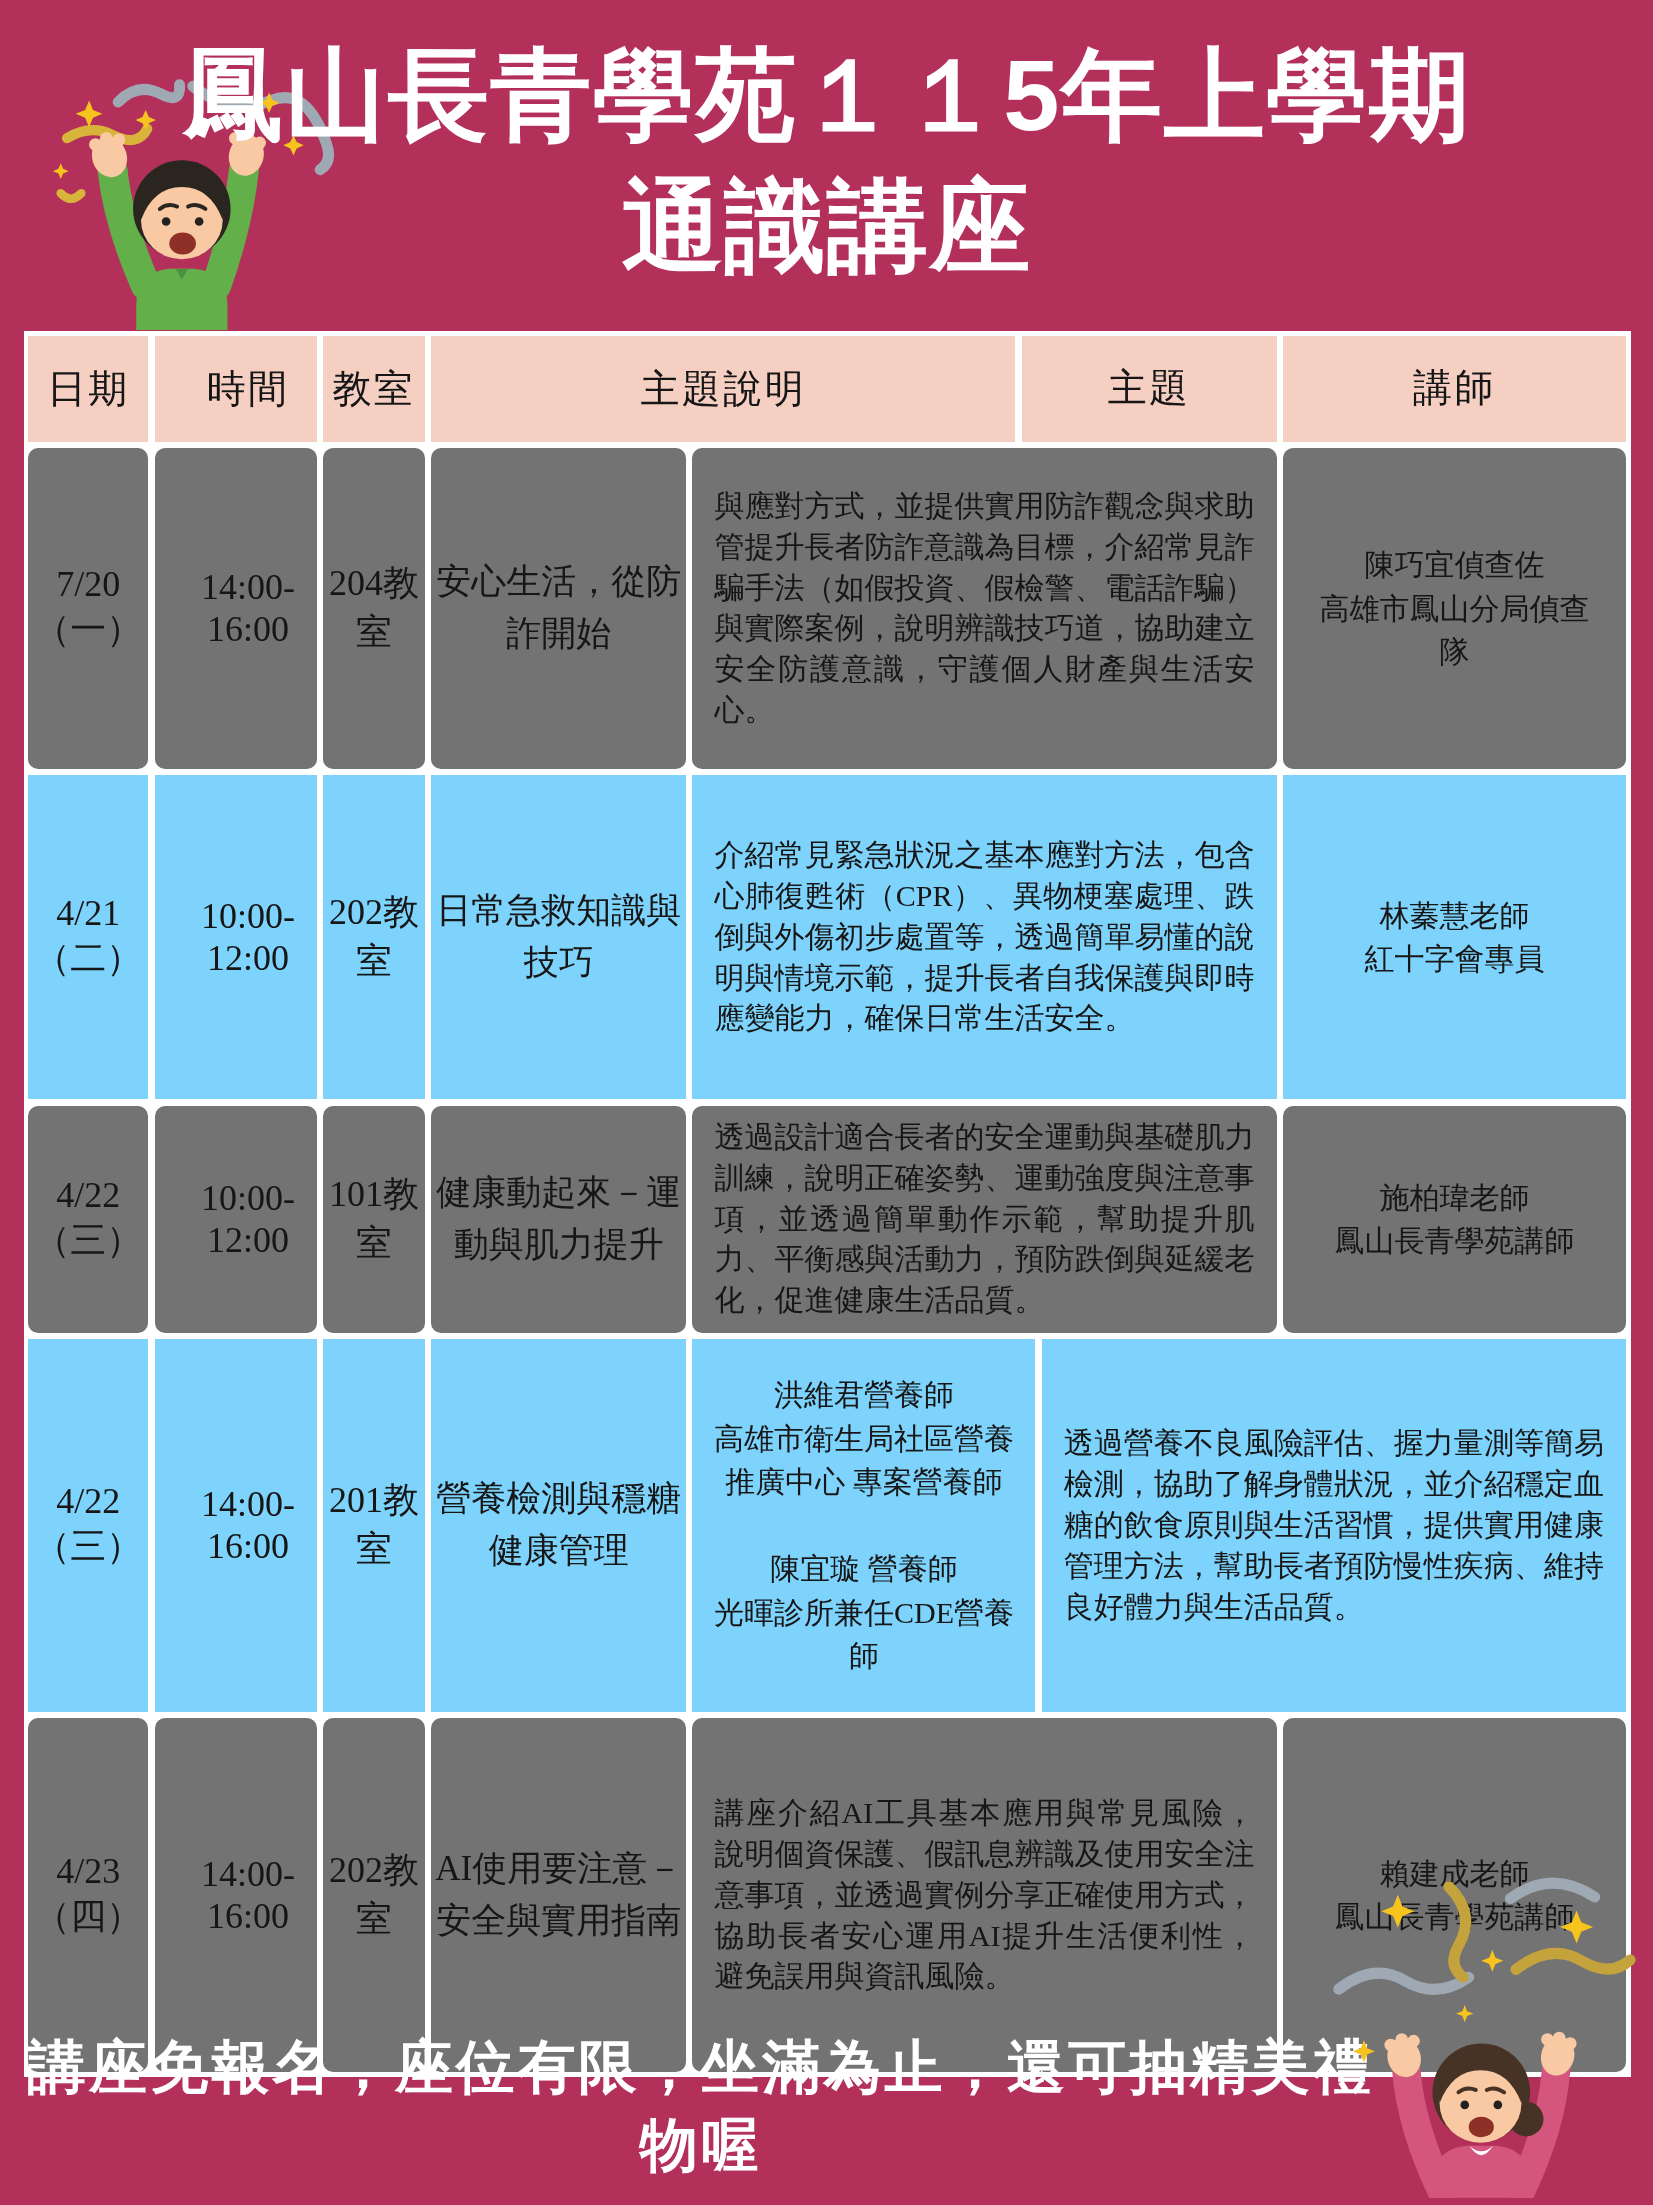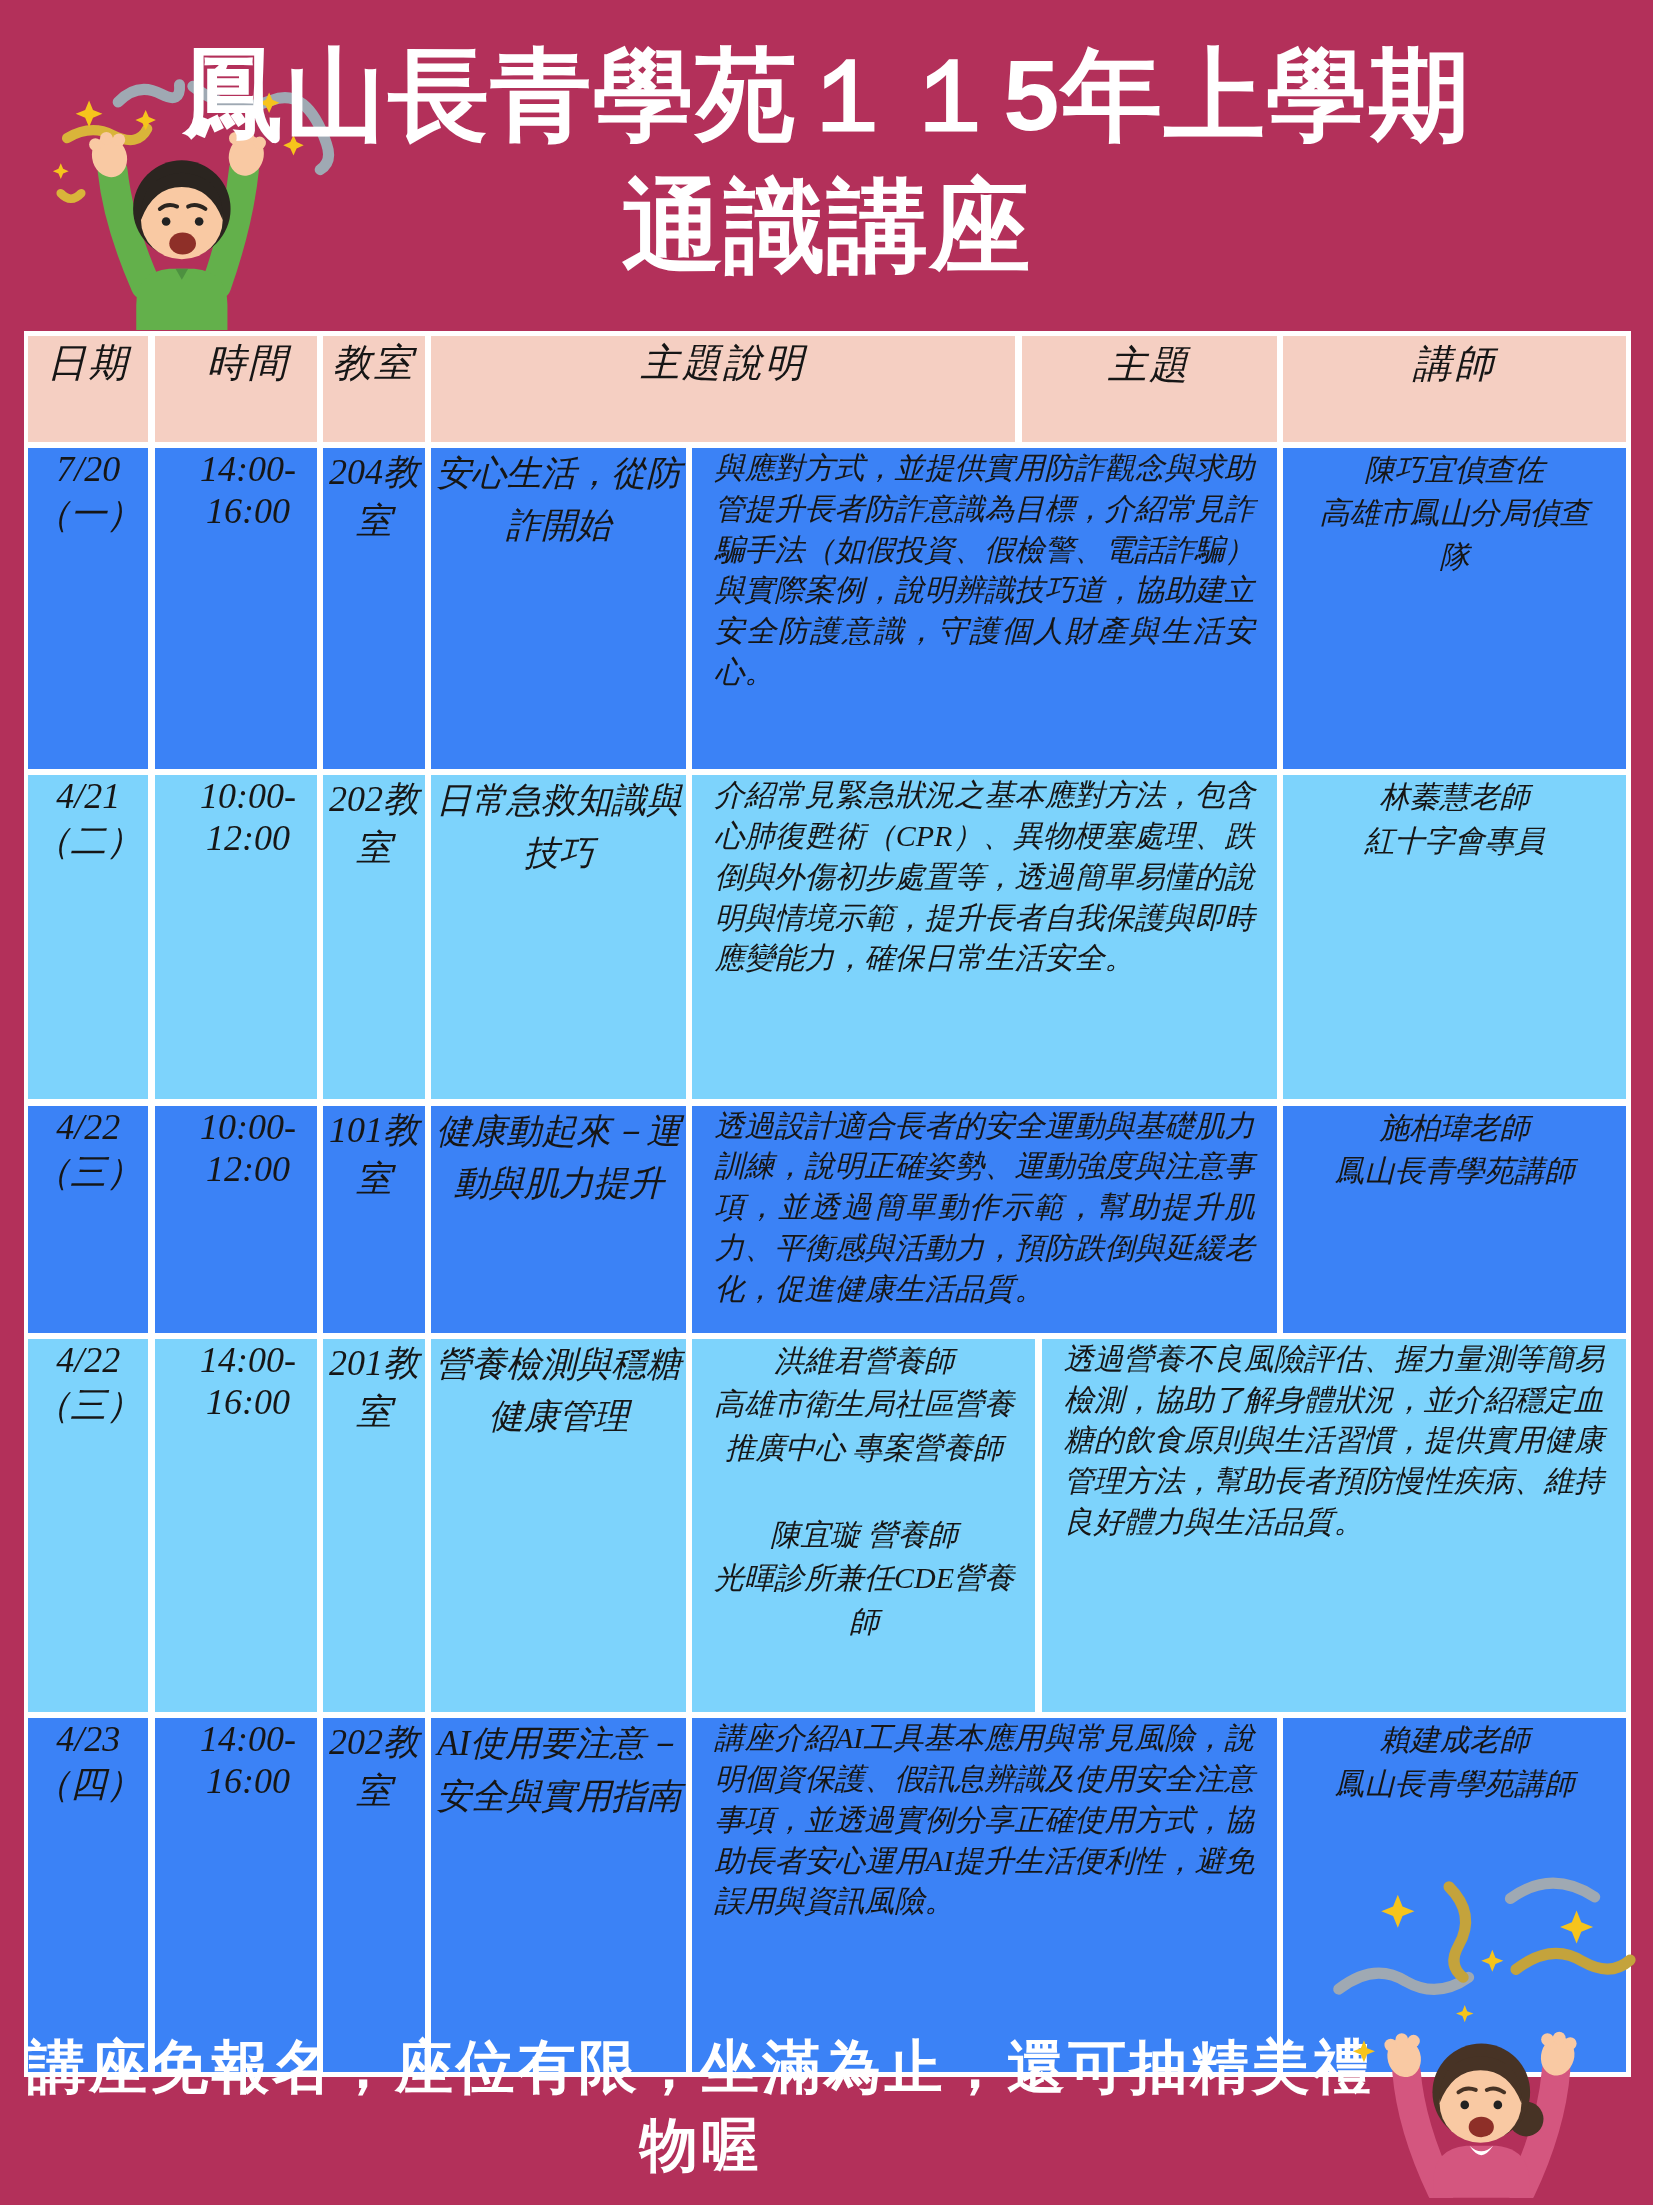--- a/index.html
+++ b/index.html
@@ -28,26 +28,26 @@
     display:flex;flex-direction:column;gap:6.3px;z-index:3;
   }
   .t-row{display:flex;gap:6.3px;}
   .t-row.header{height:106px;}
   .t-row.r0{height:321px;}
   .t-row.r1{height:324px;}
   .t-row.r2{height:227px;}
   .t-row.r3{height:373px;}
   .t-row.r4{height:354px;}
   .cell{
-    display:flex;align-items:flex-start;justify-content:center;
+    display:flex;align-items:center;justify-content:center;
     text-align:center;color:#161616;
     font-family:"Liberation Serif","DejaVu Serif",serif;
-    white-space:pre-line;box-sizing:border-box;font-style:italic;
-  }
-  .row-light .cell{background:#3b82f6;}
+    white-space:pre-line;box-sizing:border-box;
+  }
+  .row-light .cell{background:#737373;border-radius:10px;}
   .row-dark .cell{background:#7dd3fc;}
   .header .cell{background:#f5cfc2;font-size:39px;letter-spacing:2.4px;}
   .c-date{flex:0 0 120px;font-size:36px;}
   .c-time{flex:0 0 162px;font-size:36px;padding-left:25px;}
   .c-room{flex:0 0 102px;font-size:36px;}
   .c-topic{flex:0 0 255px;font-size:35px;line-height:1.5;}
   .c-desc{flex:1 1 auto;font-size:30px;line-height:1.36;padding:0 22px;}
   .c-desc .ct{width:100%;text-align:justify;text-align-last:left;}
   .c-lect{flex:0 0 343px;font-size:30px;line-height:1.45;padding:0 11px;}
   

